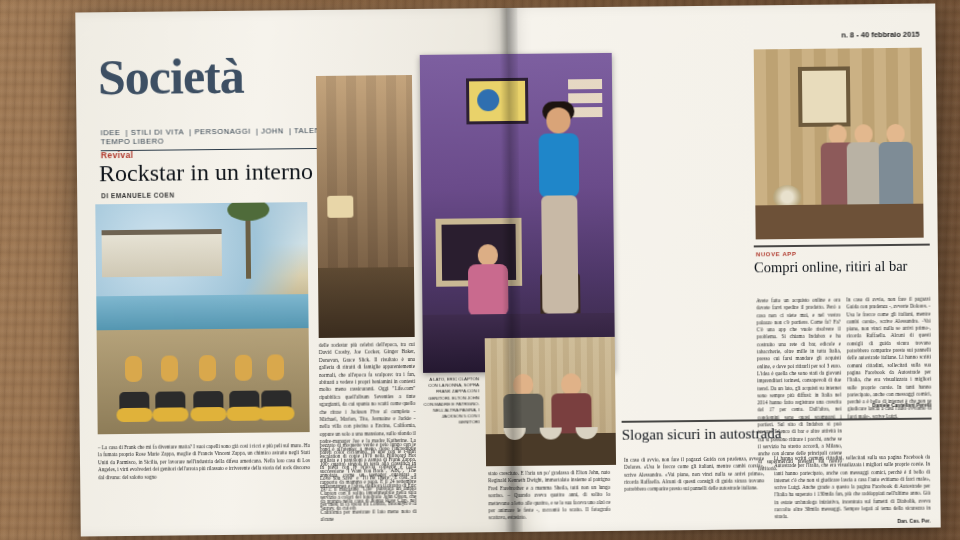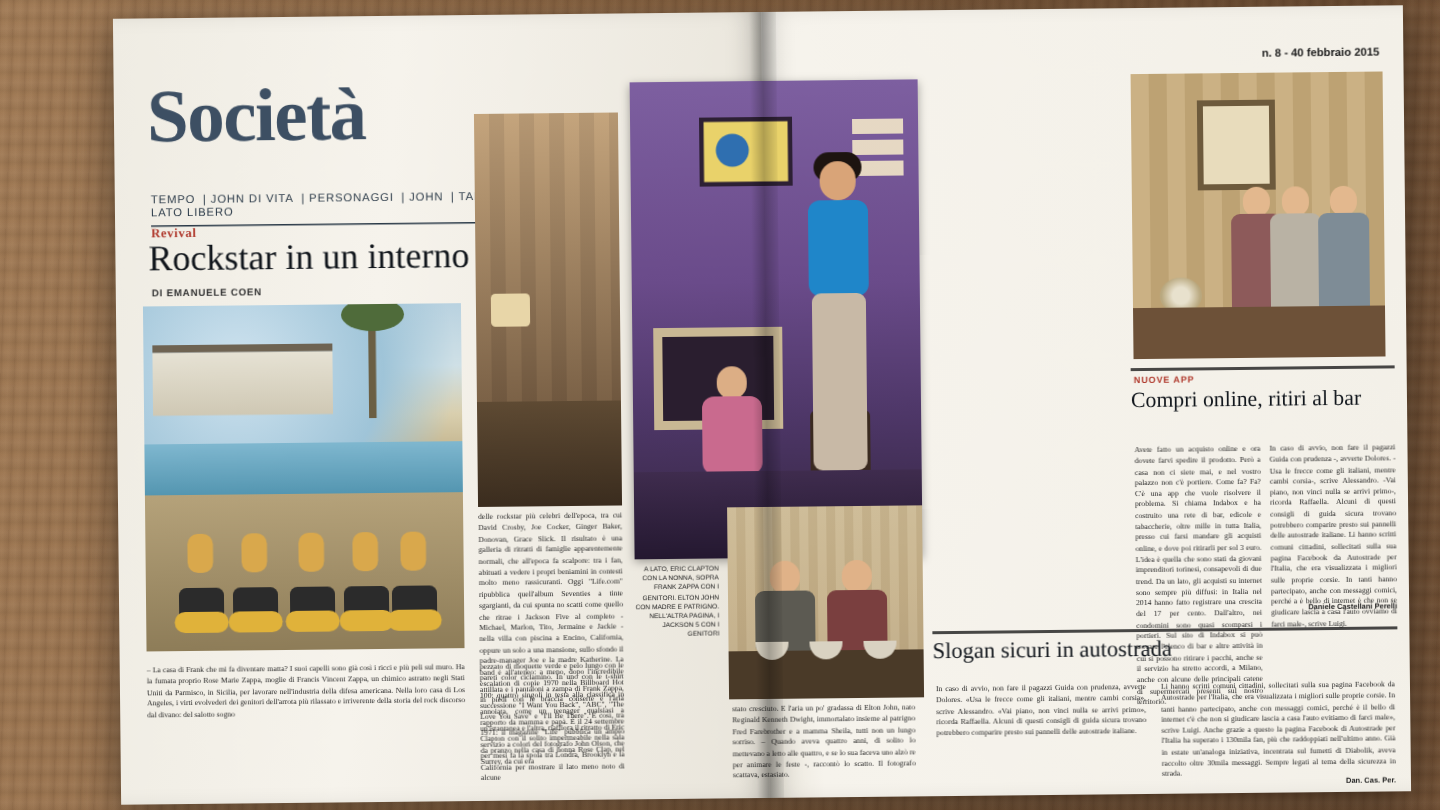--- a/index.html
+++ b/index.html
@@ -55,21 +55,21 @@
   }
   .kicker-line{
     position:absolute;left:24px;top:116px;width:250px;
     font-family:"Liberation Sans",sans-serif;
     font-size:7.5px;letter-spacing:.6px;color:#2b3a48;
     border-bottom:1px solid #2b3a48;padding-bottom:4px;
   }
   .kicker-line span{margin-right:5px;}
   .revival{
     position:absolute;left:24px;top:138px;
-    font-family:Liberation Serif, serif;
+    font-family:Liberation Sans, sans-serif;
     font-size:8.5px;font-weight:700;color:#b03a2e;letter-spacing:.4px;
   }
   .headline{
     position:absolute;left:22px;top:148px;width:290px;
     font-family:"Liberation Serif",serif;
     font-size:24px;line-height:26px;color:#11161c;
   }
   .byline{
     position:absolute;left:24px;top:180px;
     font-family:"Liberation Sans",sans-serif;
@@ -327,26 +327,26 @@
 
 <div class="desk"></div>
 
 <div class="spread">
 
   <div class="page left">
 
     <div class="masthead">Società</div>
 
     <div class="kicker-line">
-      <span>TEMPO</span>|
-      <span>JOHN DI VITA</span>|
+      <span>IDEE</span>|
+      <span>STILI DI VITA</span>|
       <span>PERSONAGGI</span>|
       <span>JOHN</span>|
       <span>TALENTI</span>|
-      <span>LATO LIBERO</span>
+      <span>TEMPO LIBERO</span>
     </div>
 
     <div class="revival">Revival</div>
     <div class="headline">Rockstar in un interno</div>
     <div class="byline">DI EMANUELE COEN</div>
 
     <div class="photo-bikes">
       <div class="house"></div>
       <div class="palm"></div>
       <div class="pool"></div>

